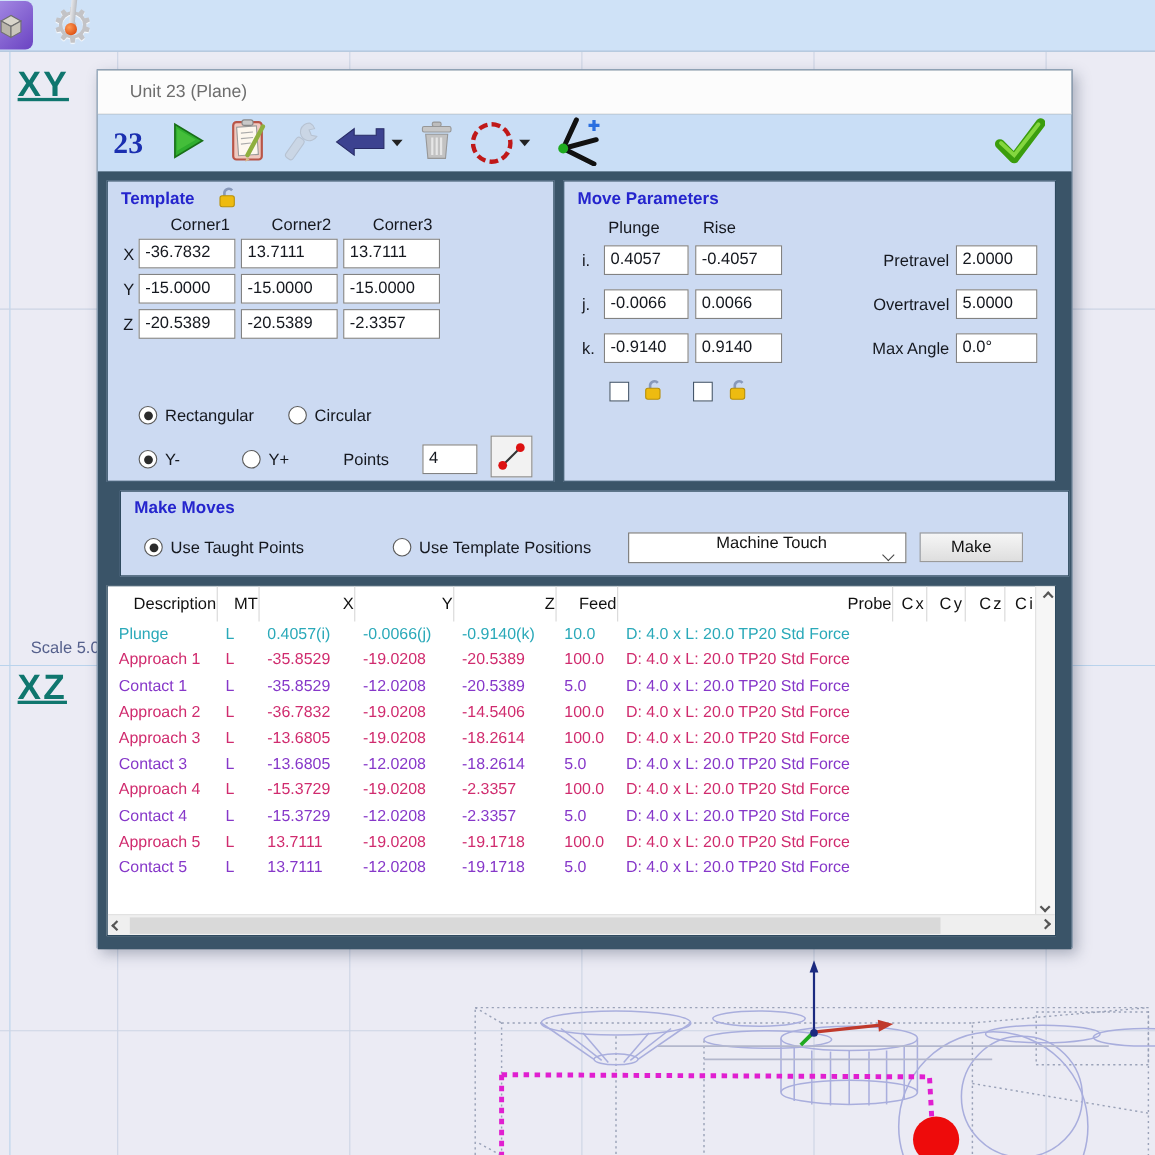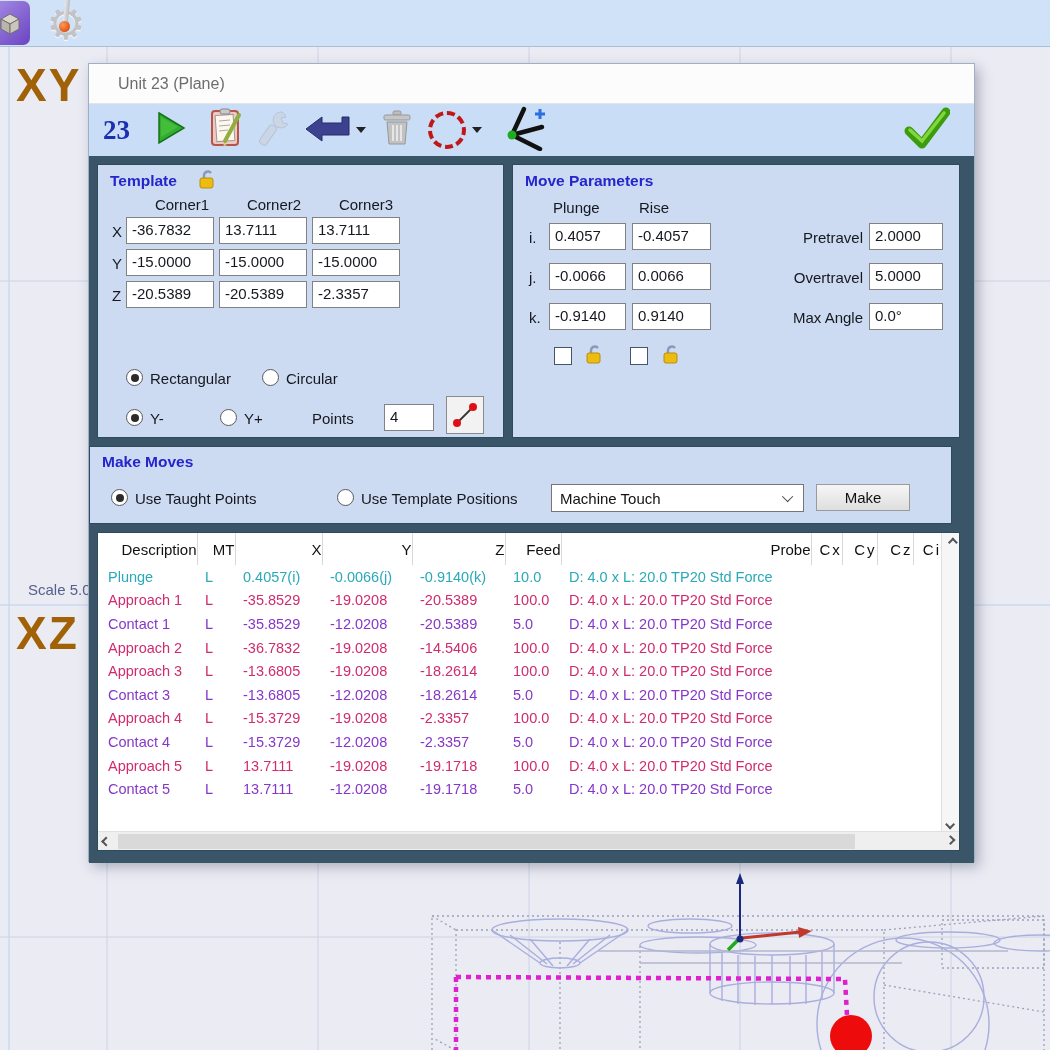--- a/index.html
+++ b/index.html
@@ -13,21 +13,21 @@
   .icon-part { position:absolute; left:-10px; top:1px; width:40px; height:44px;
     background:linear-gradient(135deg,#a98fe6 0%,#6a43c2 100%); border-radius:7px;
     display:flex; align-items:center; justify-content:center; }
   .icon-gear { position:absolute; left:38px; top:0px; width:56px; height:47px; }
   .gear-glyph { font-size:44px; line-height:47px; color:#c3c3c6; display:block; text-align:center;
     text-shadow:0 1px 1px #fff; }
   .stylus { position:absolute; left:26px; top:-3px; width:5px; height:28px; background:linear-gradient(90deg,#e8e8ea,#b9bcc2);
     transform:rotate(6deg); border-radius:2px; }
   .ruby { position:absolute; left:21px; top:21px; width:11px; height:11px; border-radius:50%;
     background:radial-gradient(circle at 35% 35%,#ff9a55,#d23b00); }
-  .view-label { position:absolute; font-size:46px; font-weight:bold; color:#a16207; letter-spacing:2px; z-index:1; }
+  .view-label { position:absolute; font-size:32px; font-weight:bold; color:#0f766e; letter-spacing:2px; z-index:1;text-decoration:underline; }
   .view-label.xy { left:16px; top:58px; }
   .view-label.xz { left:16px; top:606px; }
   .scale-label { position:absolute; left:28px; top:581px; font-size:15px; color:#55608c; z-index:1; }
   .wireframe { position:absolute; left:370px; top:862px; z-index:1; }
 
   
   .dialog { position:absolute; left:88px; top:63px; width:887px; height:799px; z-index:5;
     border:1px solid #9fb0c4; box-shadow:4px 5px 12px rgba(50,60,85,.35); background:#3a5468; }
   .titlebar { height:40px; background:#fcfcfc; border-bottom:1px solid #e4e4e4;
     display:flex; align-items:center; padding-left:29px; font-size:16px; color:#6d6d6d; }
@@ -50,21 +50,21 @@
 
   .radio { width:17px; height:17px; border:1px solid #5a5a5a; border-radius:50%; background:#fff;
     position:absolute; }
   .radio.checked::after { content:""; position:absolute; left:3.5px; top:3.5px; right:3.5px; bottom:3.5px;
     background:#2b2b2b; border-radius:50%; }
   .checkbox { position:absolute; width:18px; height:18px; background:#fff; border:1.5px solid #44566b; }
 
   .btn { background:linear-gradient(#f6f6f6,#dedede); border:1px solid #9a9a9a; font-size:15px; color:#111;
     display:flex; align-items:center; justify-content:center; position:absolute; }
   .combo { position:absolute; background:#fff; border:1px solid #767676; display:flex; align-items:center;
-    font-size:15px; color:#111; padding-left:8px; }
+    font-size:15px; color:#111; padding-left:8px;flex-direction:column; }
   .combo .chev { margin-left:auto; margin-right:10px; width:8px; height:8px; border-left:1.7px solid #444;
     border-bottom:1.7px solid #444; transform:rotate(-45deg) translateY(-2px); }
 
   .icon-btn { position:absolute; background:#f2f2f2; border:1px solid #8a8a8a; display:flex;
     align-items:center; justify-content:center; }
 
   
   .table-wrap { position:absolute; left:8px; top:376px; width:863px; height:319px; background:#fff;
     border:1px solid #2e4a5f; overflow:hidden; }
   table.moves { border-collapse:collapse; table-layout:fixed; width:843px; }
@@ -339,21 +339,21 @@
       </span>
       <span class="checkbox" style="left:117px;top:182px"></span>
       <span style="position:absolute;left:147px;top:179px">
         <svg width="22" height="22" viewBox="0 0 22 22">
             <path d="M8 9 V6 a4 4 0 0 1 7 -2" fill="none" stroke="#8899bb" stroke-width="2.4"></path>
             <rect x="4" y="9" width="13" height="10" rx="2" fill="#eebb10" stroke="#b8900a"></rect>
           </svg>
       </span>
     </div>
 
-    <div class="panel" style="left:0;top:290px;width:863px;height:78px">
+    <div class="panel" style="left:20px;top:290px;width:863px;height:78px">
       <div class="panel-title" style="left:12px;top:6px">Make Moves</div>
       <span class="radio checked" style="left:21px;top:42px"></span>
       <div class="lbl" style="left:45px;top:43px">Use Taught Points</div>
       <span class="radio" style="left:247px;top:42px"></span>
       <div class="lbl" style="left:271px;top:43px">Use Template Positions</div>
       <div class="combo" style="left:461px;top:37px;width:253px;height:28px">
         <span>Machine Touch</span>
         <span class="chev"></span>
       </div>
       <div class="btn" style="left:726px;top:37px;width:94px;height:27px">Make</div>

